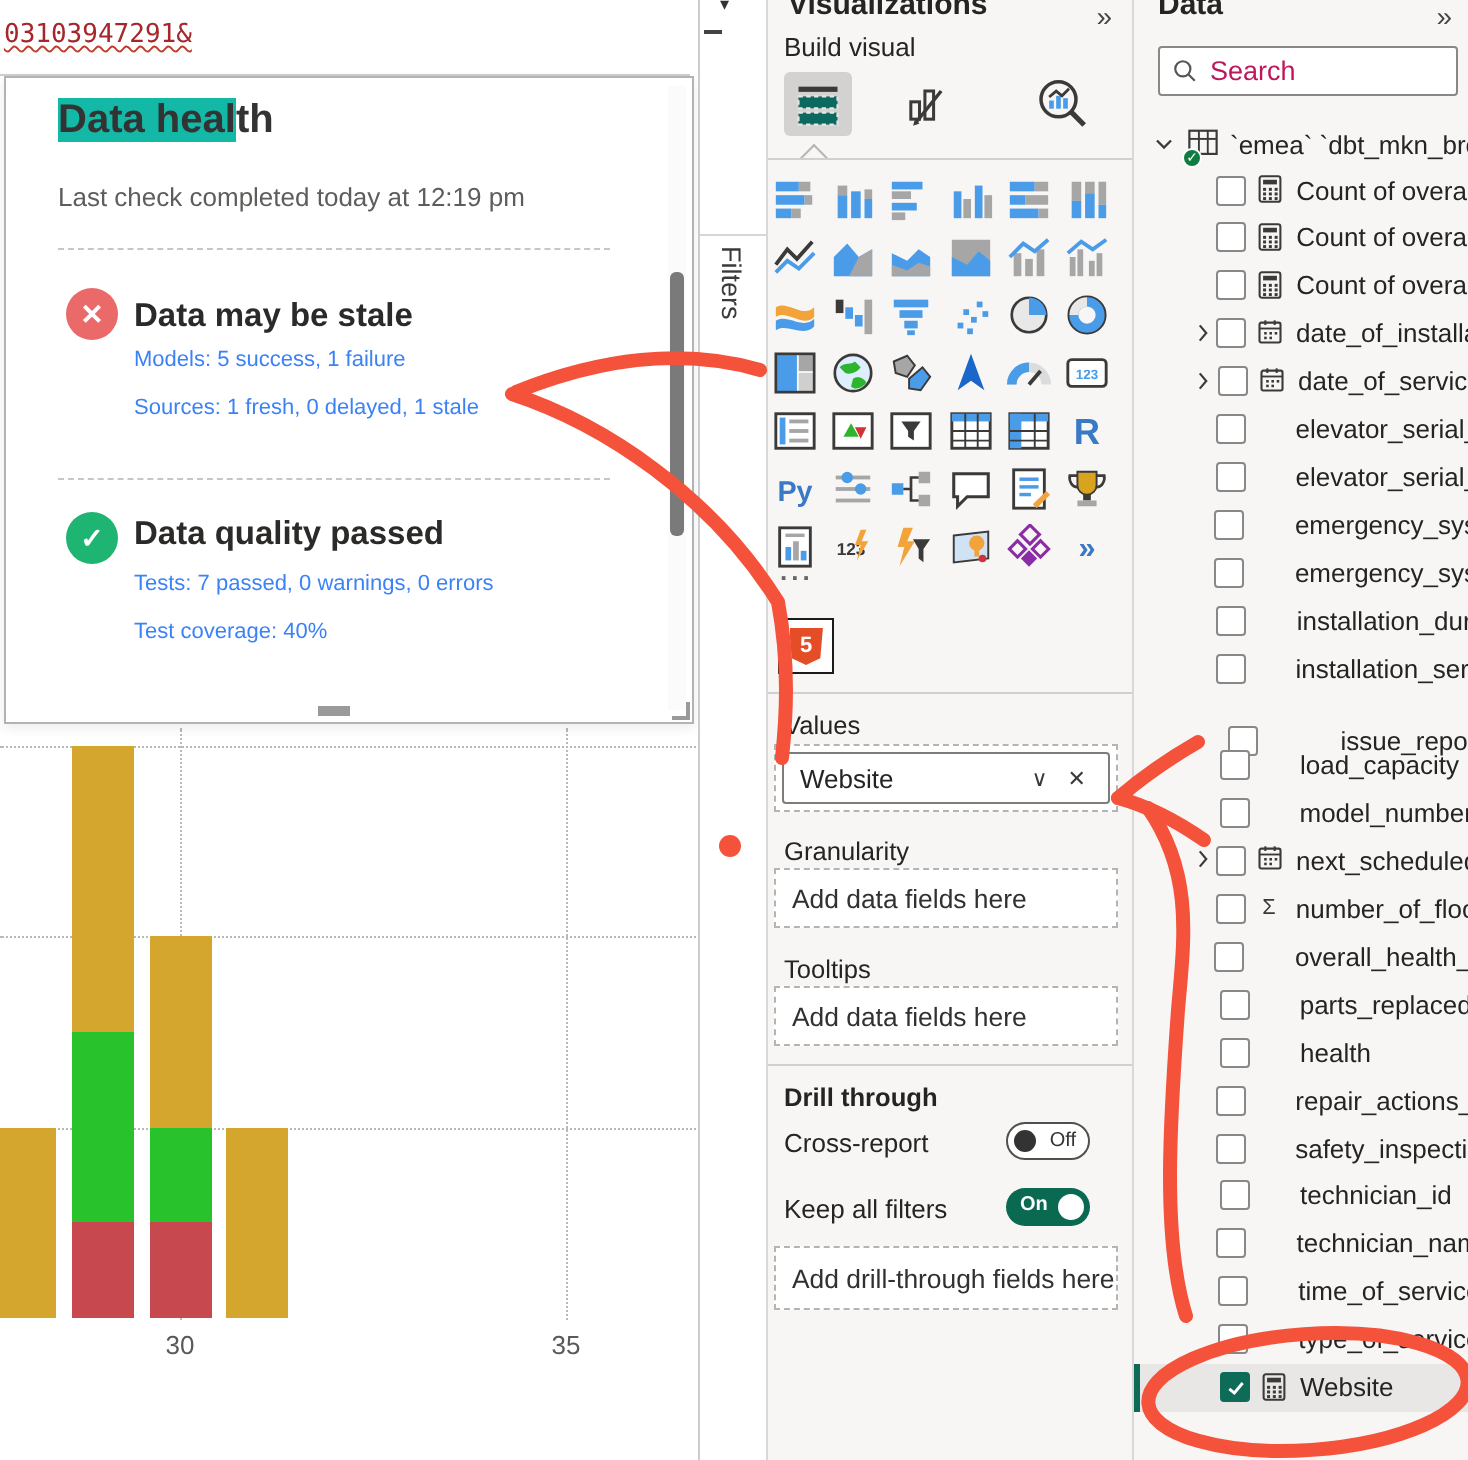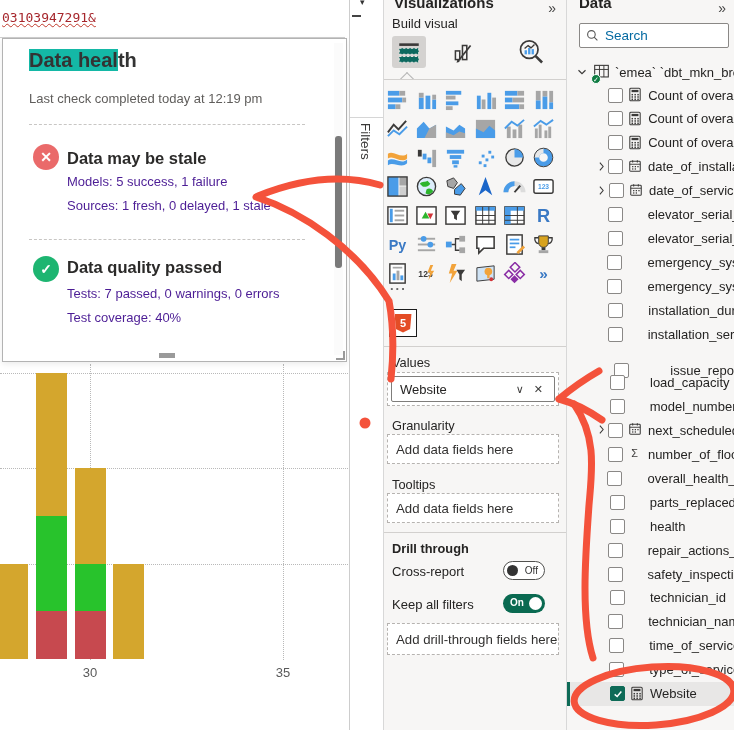--- a/index.html
+++ b/index.html
@@ -17,21 +17,21 @@
   
   #health-card { left:2px; top:38px; width:345px; height:324px; background:#fff;
     border:1px solid #b3b3b3; box-shadow:0 2px 6px rgba(0,0,0,.08); }
   #health-title { left:26px; top:10px; font-size:20px; font-weight:bold; color:#333; }
   #health-title .hl { background:#14b8a6; }
   #health-sub { left:26px; top:52px; font-size:13px; color:#5f5d5b; }
   .dashed-hr { left:26px; width:276px; border-top:1px dashed #c8c6c4; height:0; }
   .status-circle { width:26px; height:26px; border-radius:50%; color:#fff; font-size:14px;
     font-weight:bold; display:flex; align-items:center; justify-content:center; }
   .sec-title { font-size:16.5px; font-weight:bold; color:#2b2a29; }
-  .sec-line { font-size:13px; color:#4c1d95; }
+  .sec-line { font-size:11px; color:#3b82f6; }
   #card-vscroll { right:3px; top:4px; width:9px; height:312px; background:#fbfbfb; }
   #card-vthumb { left:1px; top:93px; width:7px; height:132px; background:#7a7a7a; border-radius:3px; }
   #card-hthumb { left:156px; bottom:3px; width:16px; height:5px; background:#9a9a9a; }
   #card-corner { right:1px; bottom:1px; width:9px; height:9px;
     border-right:2px solid #9a9a9a; border-bottom:2px solid #9a9a9a; }
 
   
   .gridline-h { left:0; width:348px; border-top:1px dotted #b9b9b9; height:0; }
   .gridline-v { top:364px; height:296px; border-left:1px dotted #b9b9b9; width:0; }
   .bar-seg { position:absolute; }
@@ -81,21 +81,21 @@
   .toggle.off { background:#fff; border:1px solid #50504e; color:#333; }
   .toggle.off .knob { position:absolute; left:3px; top:3px; width:11px; height:11px; border-radius:50%; background:#333; }
   .toggle.off .tlabel { position:absolute; right:6px; top:3px; }
   .toggle.on { background:#0a6a51; color:#fff; }
   .toggle.on .knob { position:absolute; right:3px; top:3px; width:13px; height:13px; border-radius:50%; background:#fff; }
   .toggle.on .tlabel { position:absolute; left:7px; top:3px;font-weight:bold; }
 
   
   #search-box { left:12px; top:23px; width:150px; height:25px; background:#fff;
     border:1px solid #8a8886; border-radius:2px; display:flex; align-items:center; padding-left:6px; }
-  #search-box span { margin-left:6px; font-size:13.5px; color:#0369a1; }
+  #search-box span { margin-left:6px; font-size:13.5px; color:#be185d; }
   #tree-root { left:8px; top:60px; height:24px; display:flex; align-items:center; }
   #root-label { font-size:13px; margin-left:4px; white-space:nowrap; overflow:hidden; }
   #field-rows { left:0; top:83px; width:168px; }
   .frow { position:absolute; left:0; width:168px; height:24px; display:flex; align-items:center; }
   .frow.selected { background:#e8e7e6; }
   .sel-bar { position:absolute; left:0; top:0; width:3px; height:24px; background:#0e6b57; }
   .slot-chev { width:15px; margin-left:28px; height:16px; }
   .cb { width:15px; height:15px; border:1.5px solid #8a8886; border-radius:2px; background:#fff;
     flex:none; }
   .cb.checked { background:#0e6b57; border-color:#0e6b57; display:flex; align-items:center; justify-content:center; }

